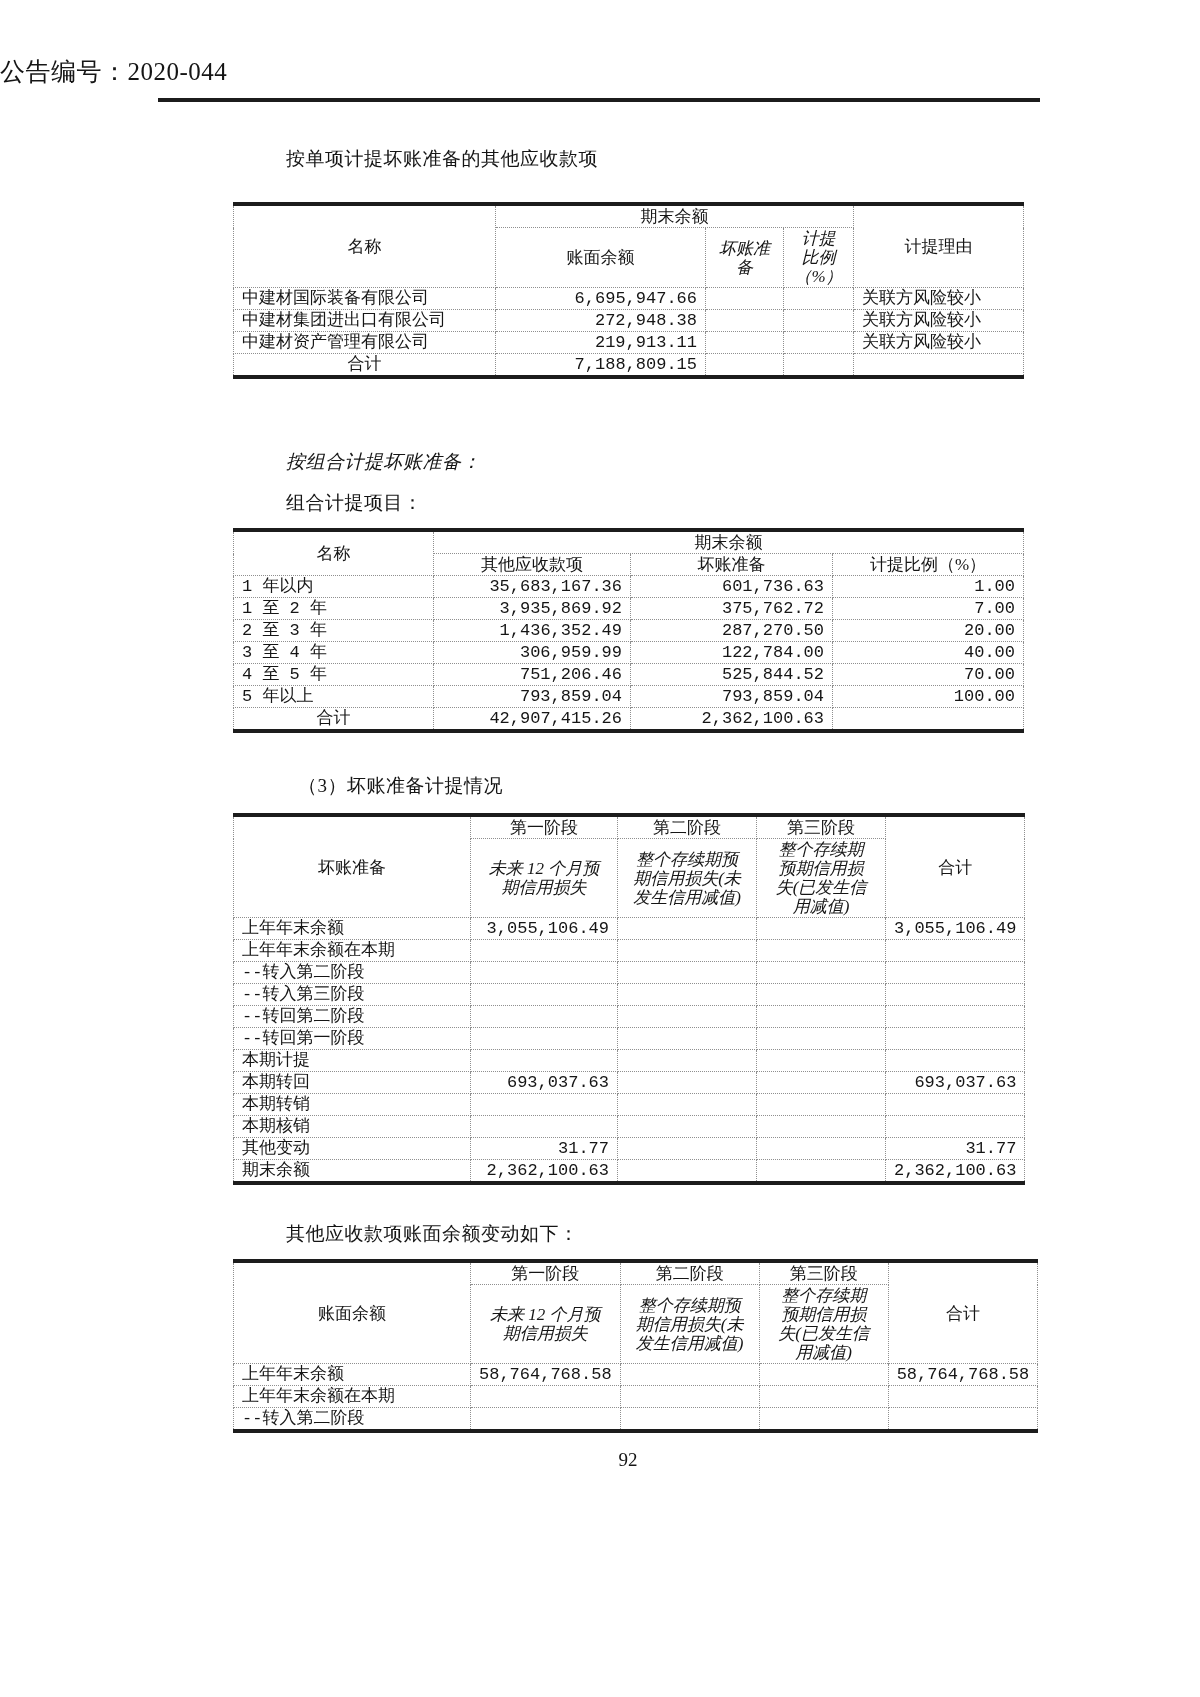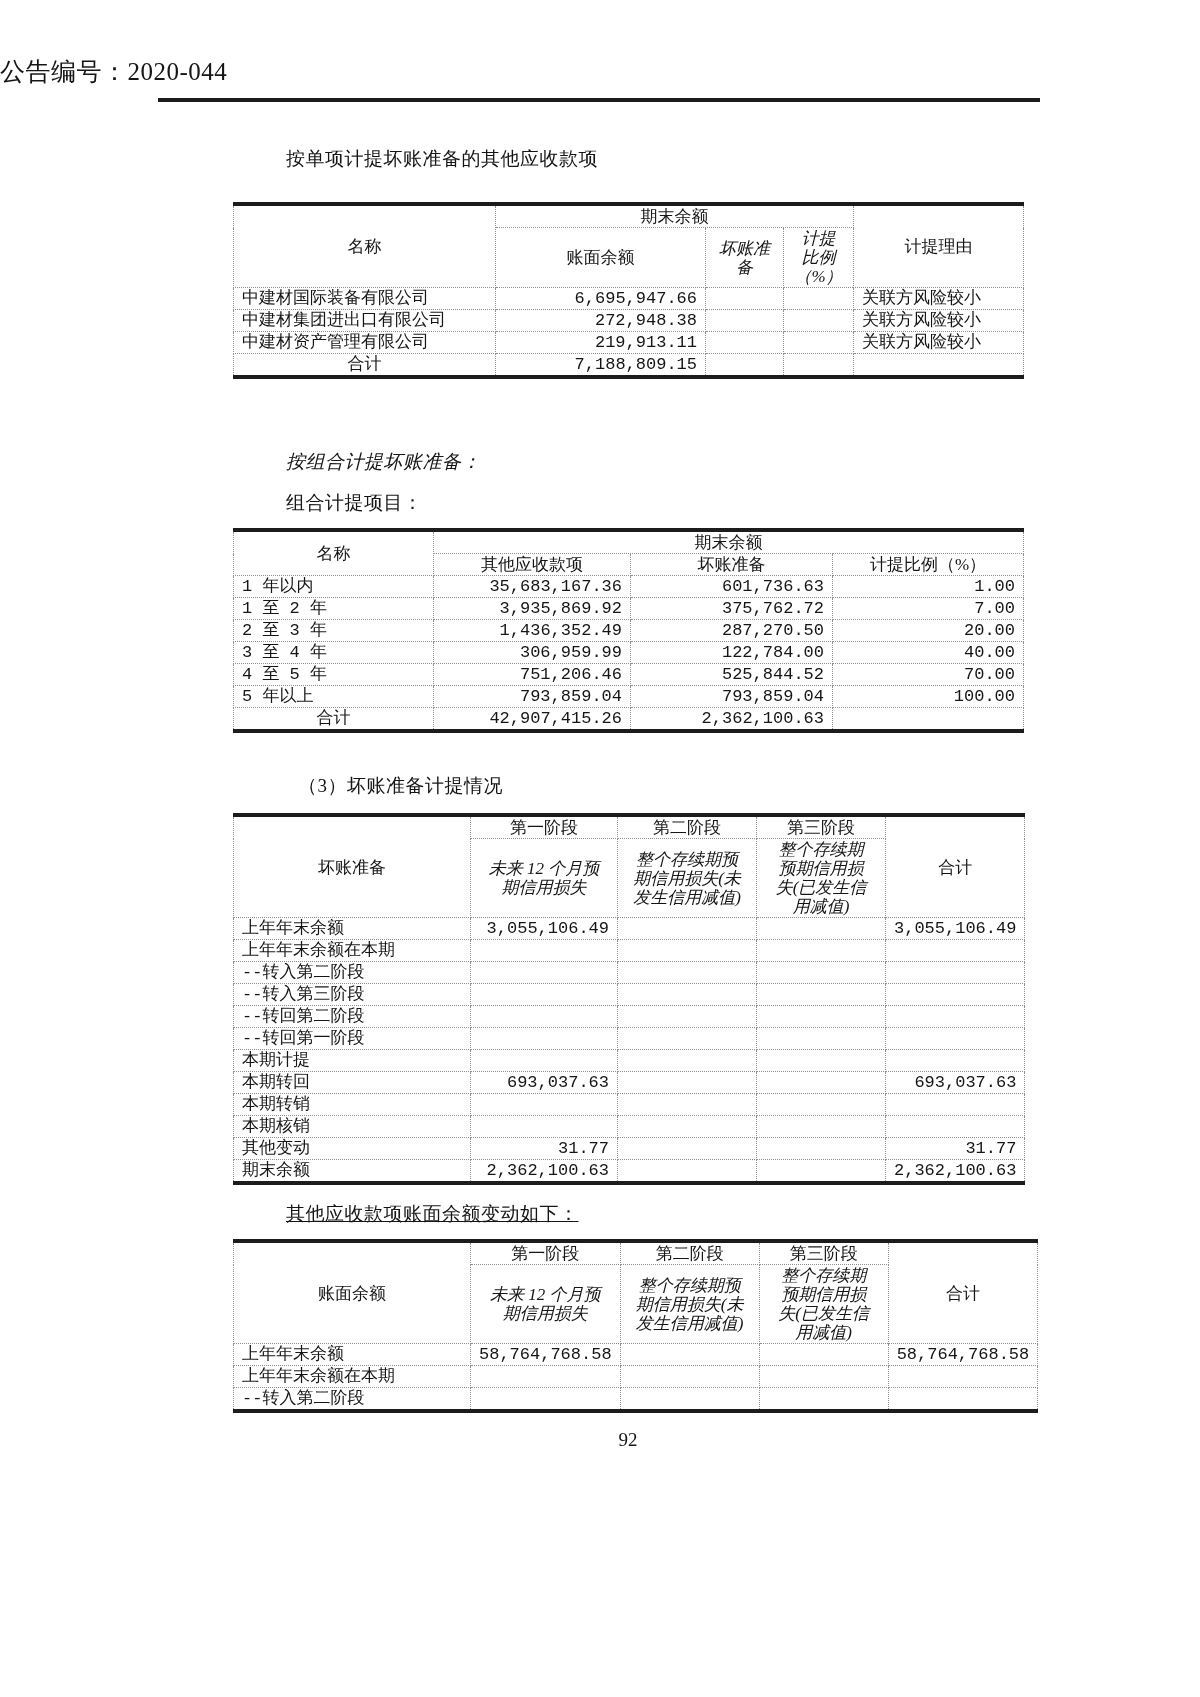--- a/index.html
+++ b/index.html
@@ -12,21 +12,21 @@
   .docnum{
     text-align:left;margin-right:252px;font-size:25px;
     letter-spacing:.5px;margin-bottom:10px;
   }
   .rule{margin:0 160px 0 158px;border-top:4px solid #1c1c1c;height:0;}
   .para{font-size:19px;letter-spacing:.5px;}
   .title1{margin:44px 0 30px 286px;font-family:Liberation Serif, serif;}
   .para1{margin:70px 0 0 286px;font-style:italic;}
   .para2{margin:15px 0 12px 286px;}
   .title3{margin:40px 12px 14px 298px;}
-  .title4{margin:16px 0 12px 286px;text-decoration:underline;}
+  .title4{margin:36px 0 12px 286px;}
   table.tbl{
     border-collapse:collapse;table-layout:fixed;margin-left:233px;
     border-top:4px solid #1c1c1c;border-bottom:4px solid #1c1c1c;
   }
   .tbl td,.tbl th{
     border:1px dotted #8f8f8f;font-weight:normal;font-size:17px;
     padding:1px 8px;line-height:19px;overflow:hidden;
     vertical-align:middle;
   }
   .tbl th{text-align:center;}

